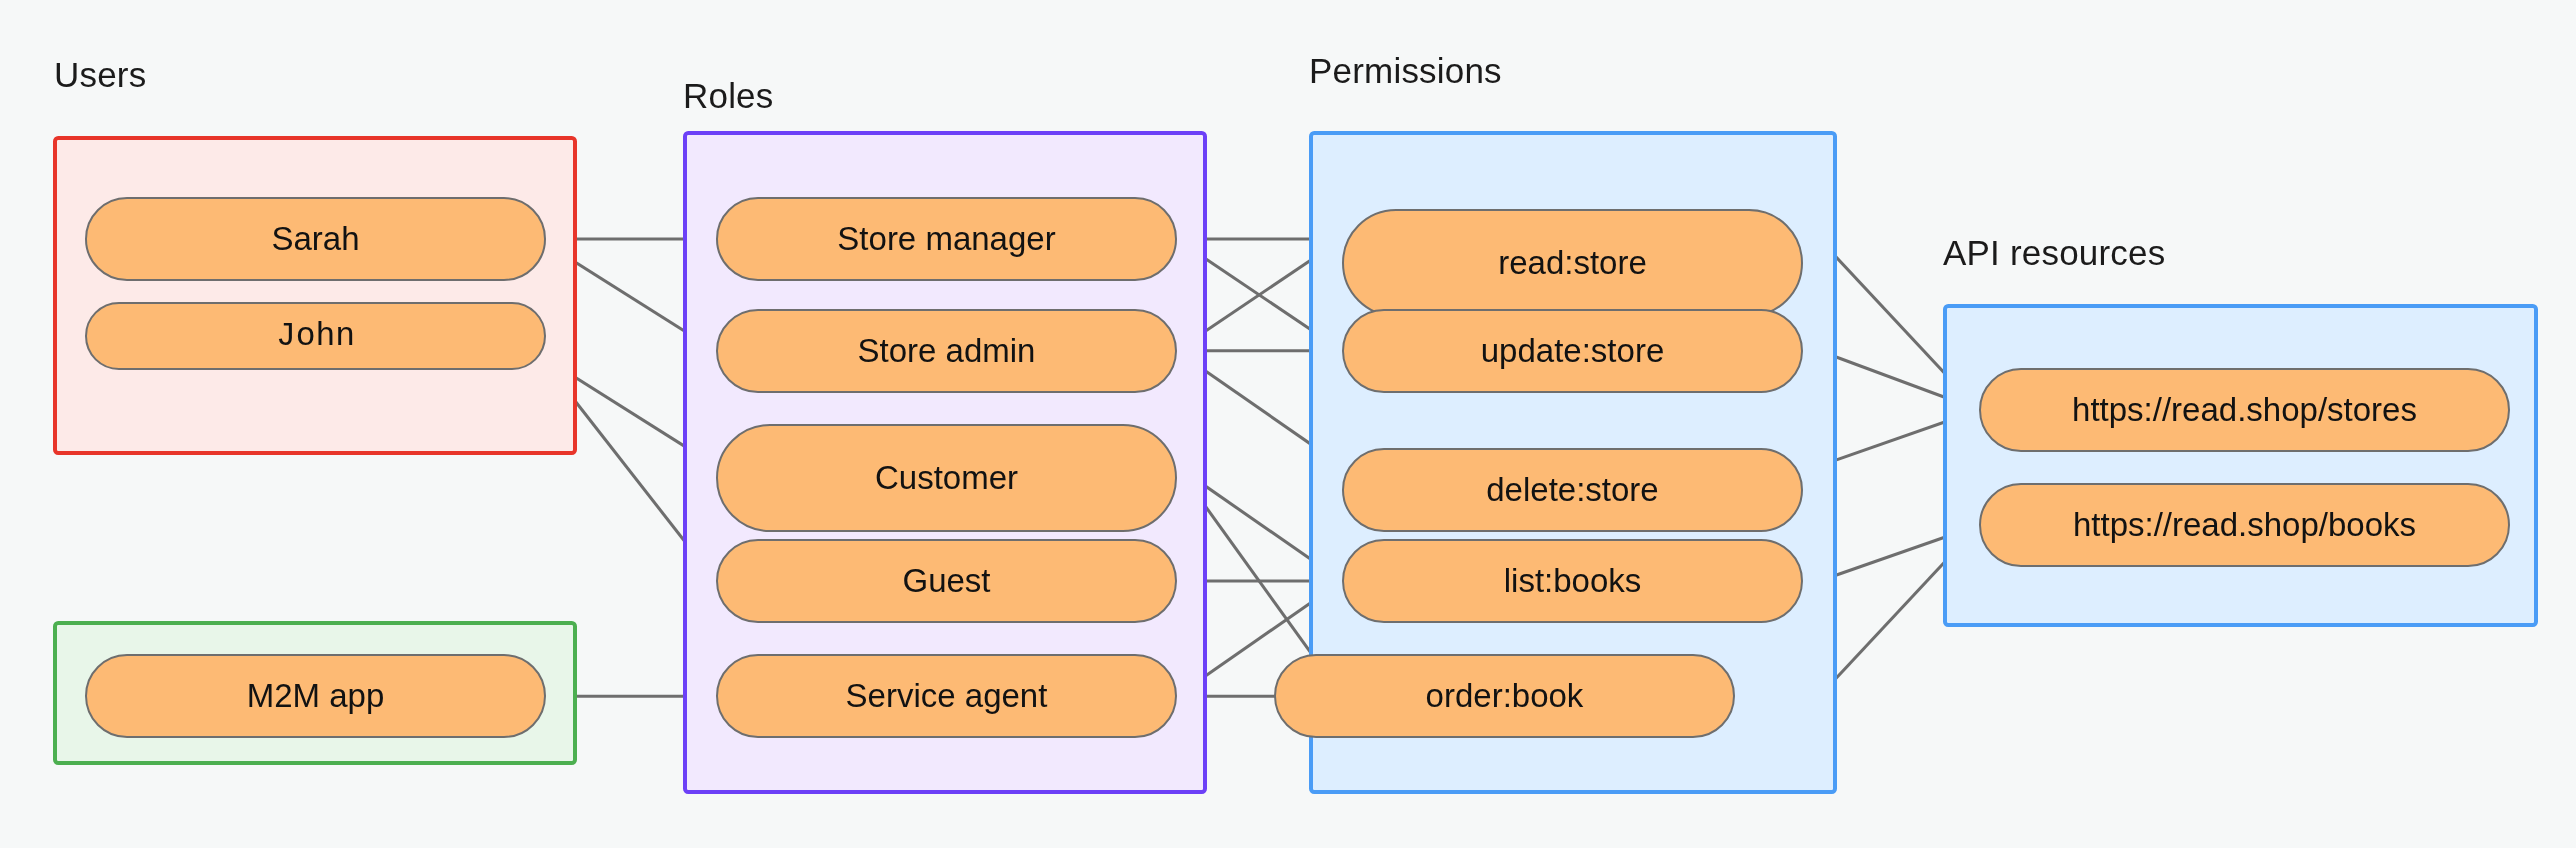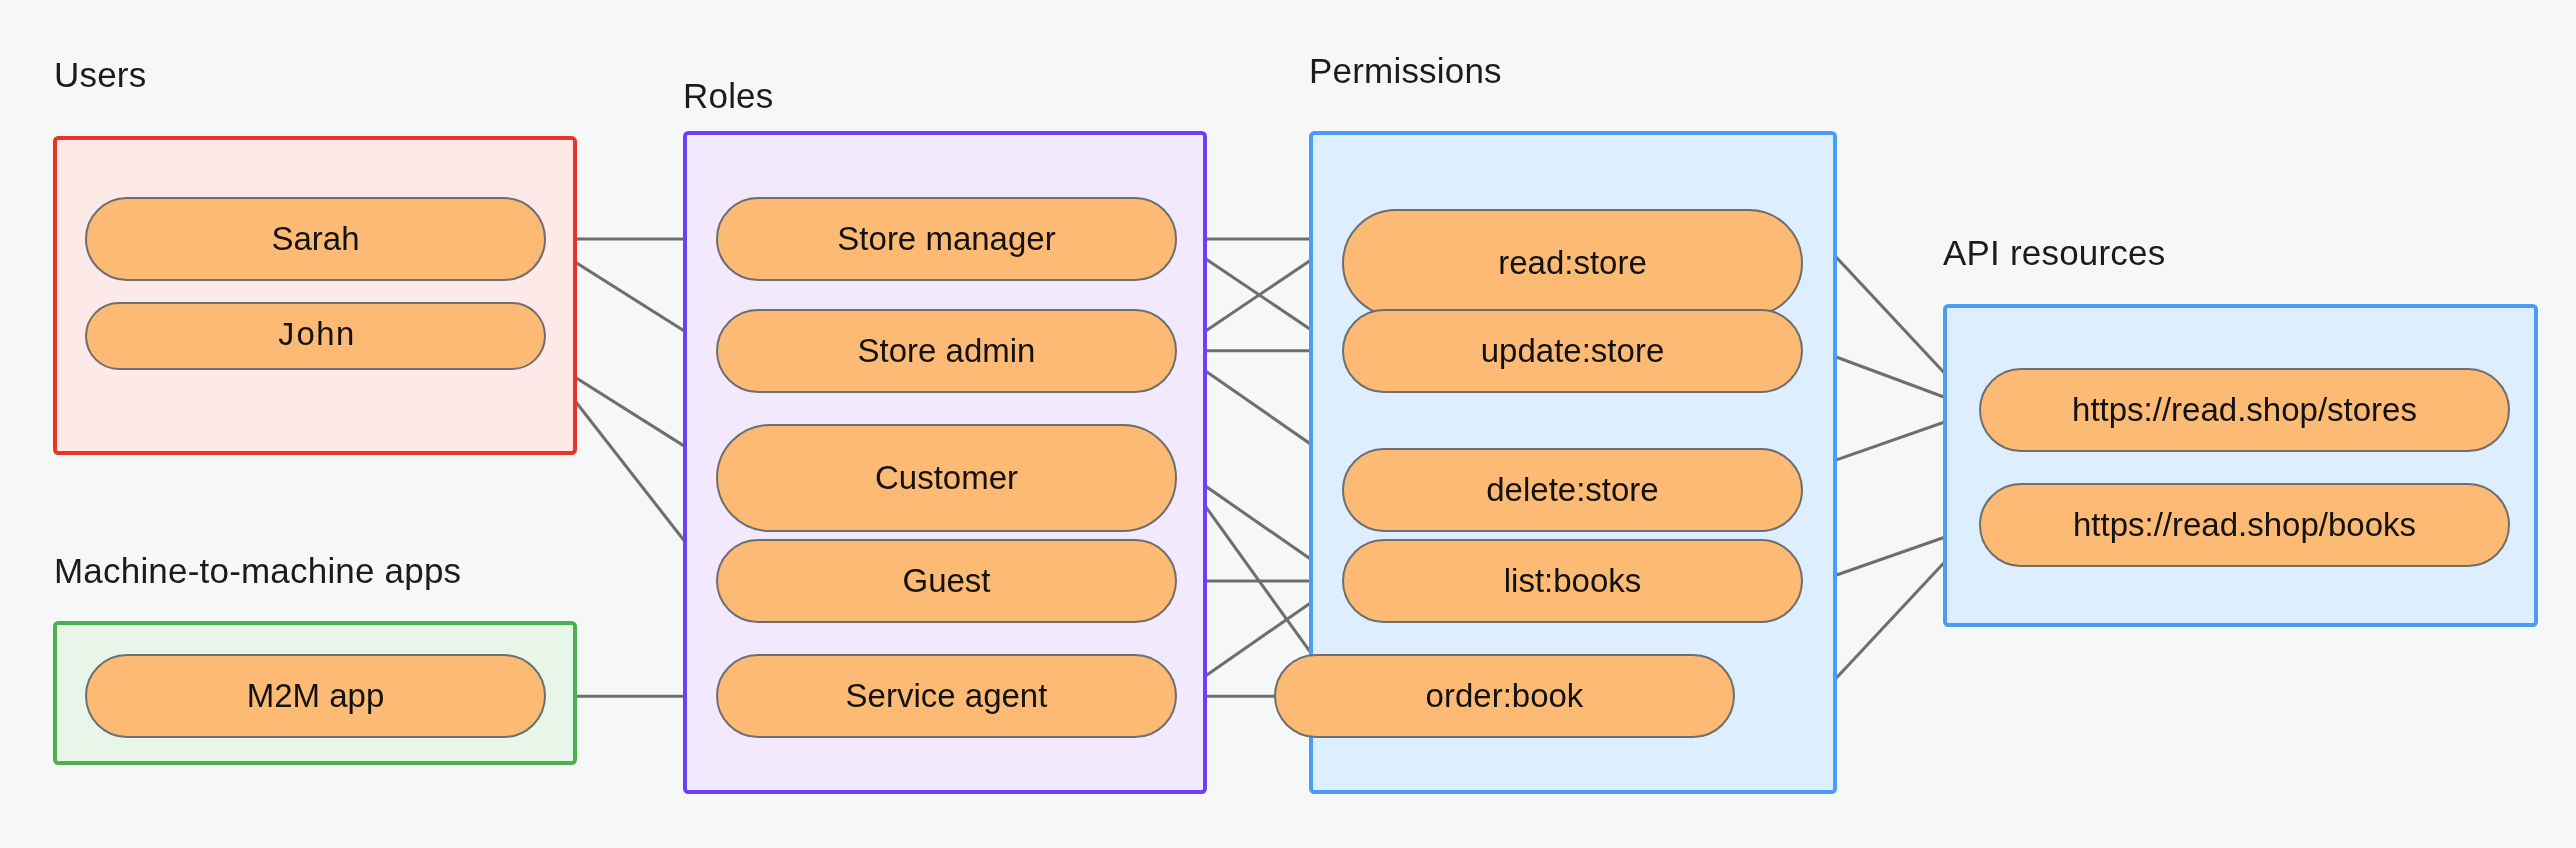--- a/index.html
+++ b/index.html
@@ -100,21 +100,20 @@
   <div class="group-title" style="left:54px;top:55px;">Users</div>
   <div class="group-box g-users" style="left:53px;top:136px;width:524px;height:319px;"></div>
 
   <div class="pill" style="left:85px;top:197px;width:461px;height:84px;">
     <span>Sarah</span>
   </div>
   <div class="pill" style="left:85px;top:302px;width:461px;height:68px;font-family:Liberation Mono, monospace;">
     <span>John</span>
   </div>
 
-  <div class="group-title" style="left:54px;top:551px;">Machine-to-machine apps</div>
   <div class="group-box g-m2m" style="left:53px;top:621px;width:524px;height:144px;"></div>
 
   <div class="pill" style="left:85px;top:654px;width:461px;height:84px;">
     <span>M2M app</span>
   </div>
 
   <div class="group-title" style="left:683px;top:48px;margin-top:28px;">Roles</div>
   <div class="group-box g-roles" style="left:683px;top:131px;width:524px;height:663px;"></div>
 
   <div class="pill" style="left:716px;top:197px;width:461px;height:84px;">

